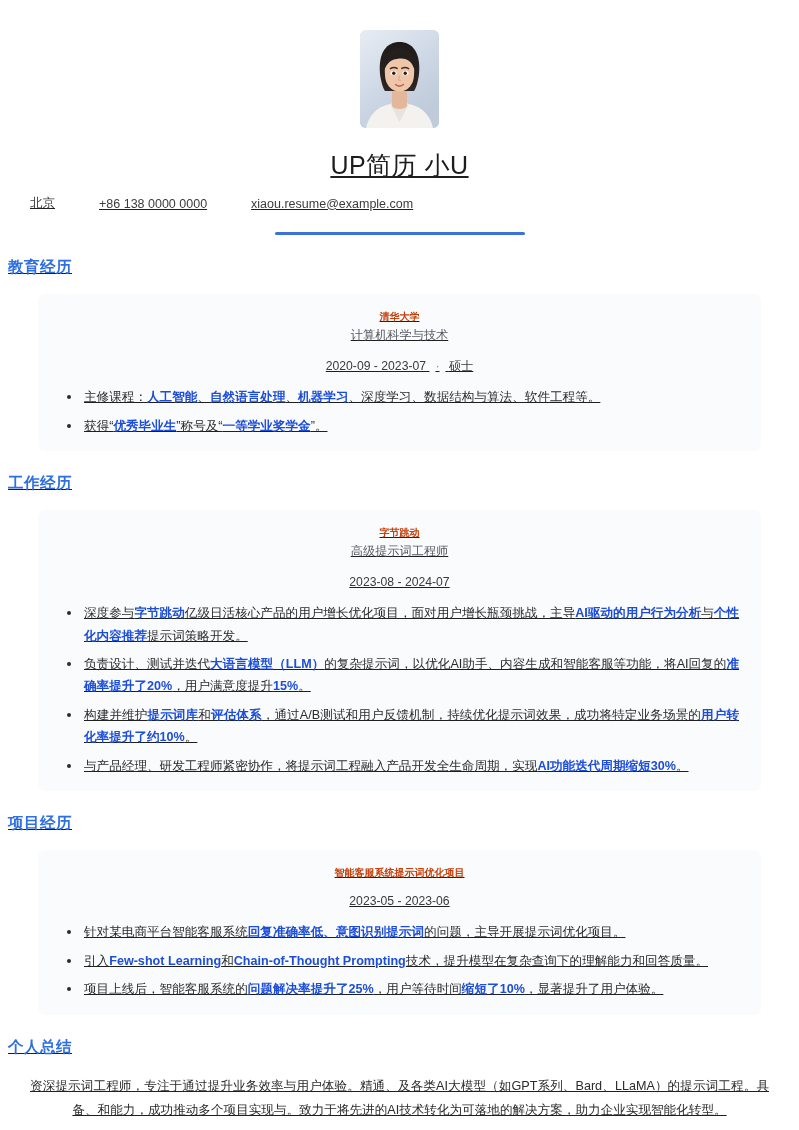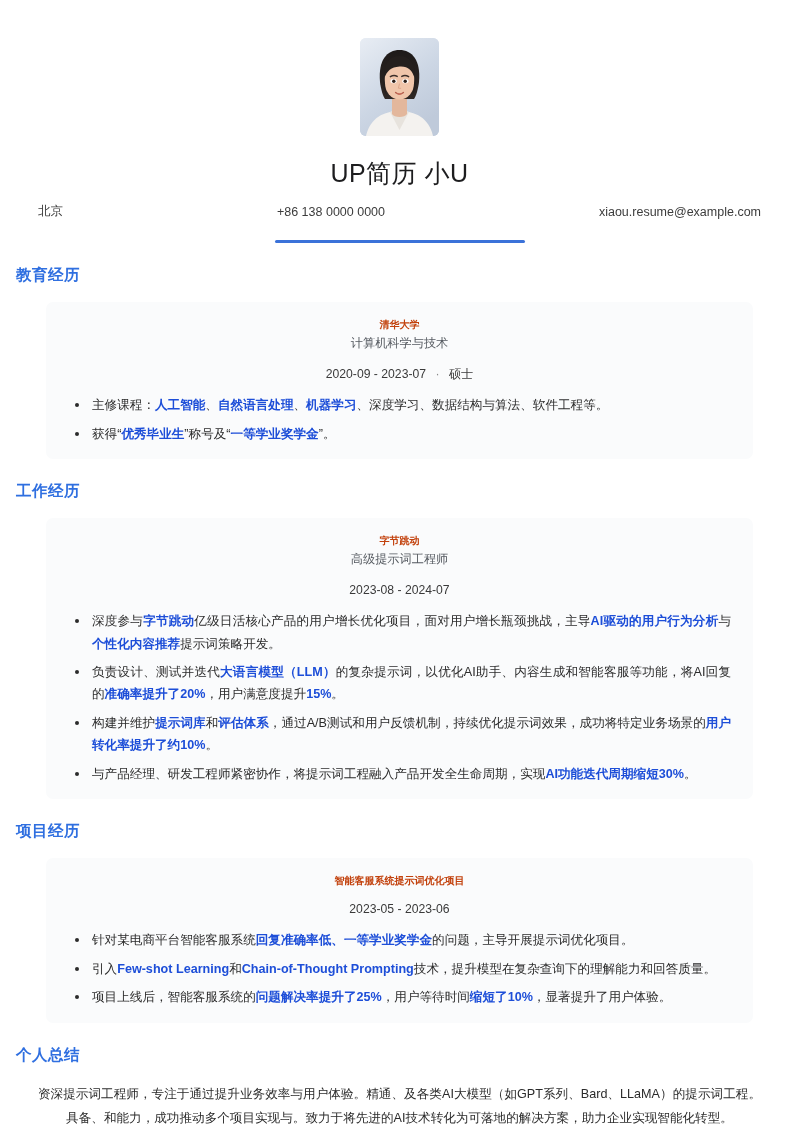--- a/index.html
+++ b/index.html
@@ -14,21 +14,22 @@
     color: #1f1f1f;
     overflow: hidden;
   }
 
   .page {
     position: relative;
     width: 799px;
     height: 896px;
     background: #ffffff;
     box-sizing: border-box;
-    padding: 16px;
+    padding: 8px;
+    text-decoration: underline;
   }
 
   
   .header {
     padding-top: 22px;
     text-align: center;
   }
   .photo-wrap {
     width: 79px;
     height: 98px;
@@ -47,21 +48,21 @@
     letter-spacing: 0.5px;
     color: #1d1d1f;
     line-height: 1.25;
   }
 
   .contact {
     margin-top: 14px;
     font-size: 12.5px;
     color: #3c3c3c;
     display: flex;
-    justify-content: space-between;
+    justify-content: flex-start;
     align-items: center;
     gap: 0px;
   }
   .contact-item { padding: 0 22px; white-space: nowrap; }
 
   .header-rule {
     width: 250px;
     height: 3px;
     background: #3b72d9;
     margin: 20px auto 0 auto;
@@ -240,21 +241,21 @@
   </div>
 
   <div class="section">
     <div class="section-title">项目经历</div>
     <div class="card">
       <div class="entry-head">
         <div class="entry-org">智能客服系统提示词优化项目</div>
         <div class="entry-meta">2023-05 - 2023-06</div>
       </div>
       <ul class="bullets">
-        <li>针对某电商平台智能客服系统<b>回复准确率低、一等学业奖学金</b>的问题，主导开展提示词优化项目。</li>
+        <li>针对某电商平台智能客服系统<b>回复准确率低、意图识别提示词</b>的问题，主导开展提示词优化项目。</li>
         <li>引入<b>Few-shot Learning</b>和<b>Chain-of-Thought Prompting</b>技术，提升模型在复杂查询下的理解能力和回答质量。</li>
         <li>项目上线后，智能客服系统的<b>问题解决率提升了25%</b>，用户等待时间<b>缩短了10%</b>，显著提升了用户体验。</li>
       </ul>
     </div>
   </div>
 
   <div class="section">
     <div class="section-title">个人总结</div>
     <div class="summary">资深提示词工程师，专注于通过提升业务效率与用户体验。精通、及各类AI大模型（如GPT系列、Bard、LLaMA）的提示词工程。具备、和能力，成功推动多个项目实现与。致力于将先进的AI技术转化为可落地的解决方案，助力企业实现智能化转型。</div>
   </div>

